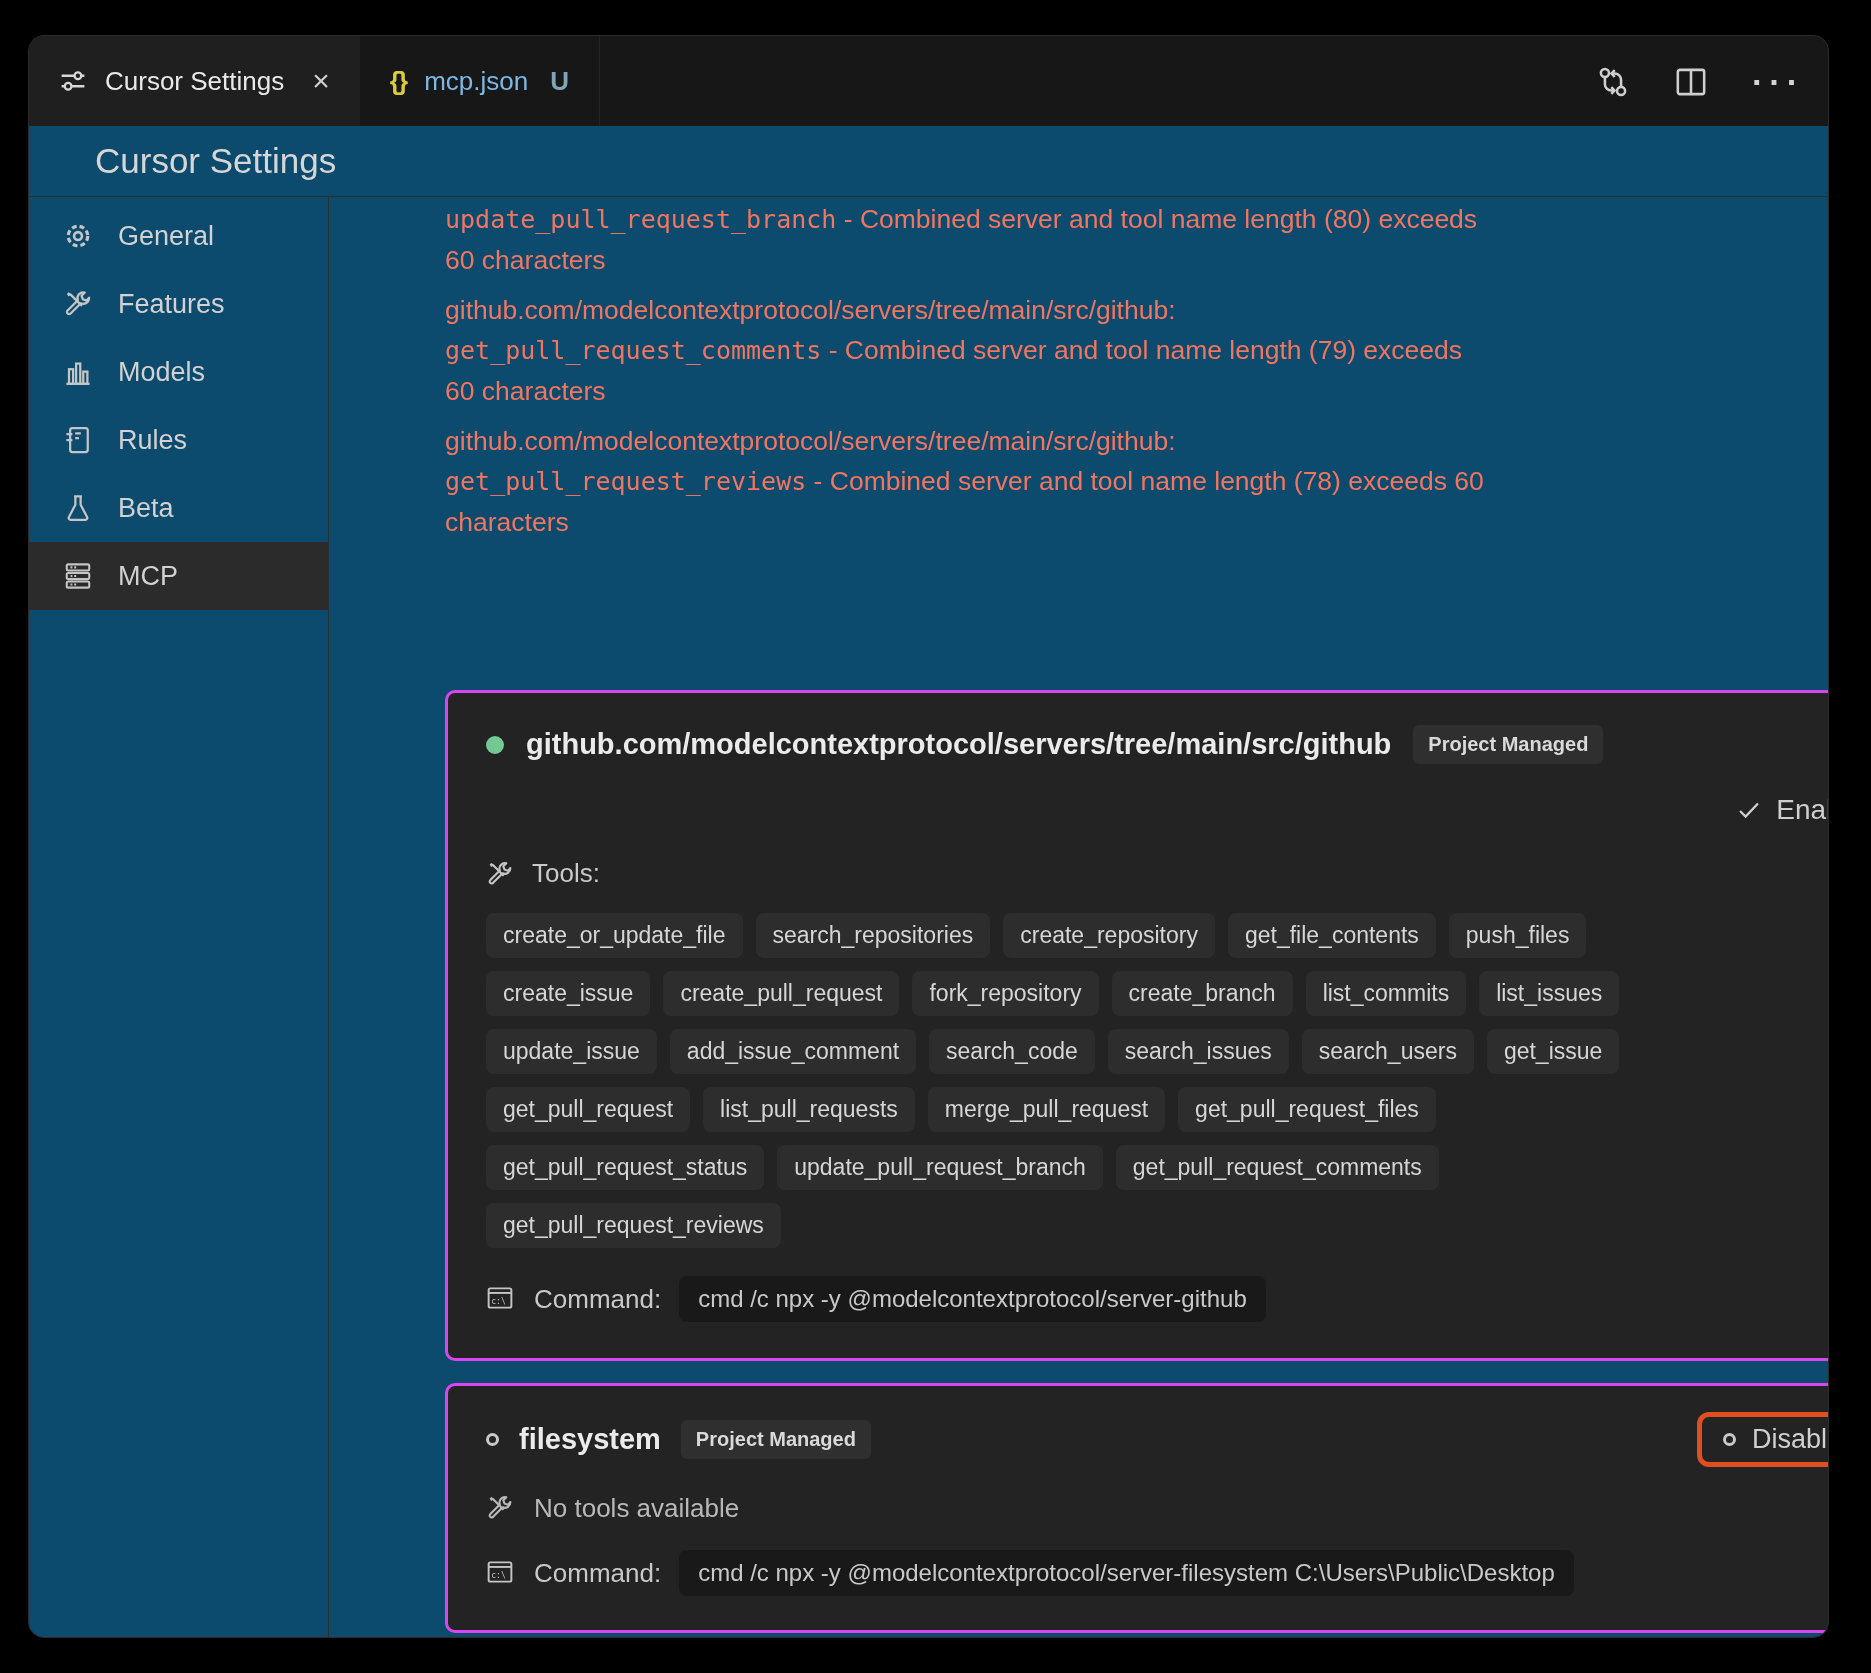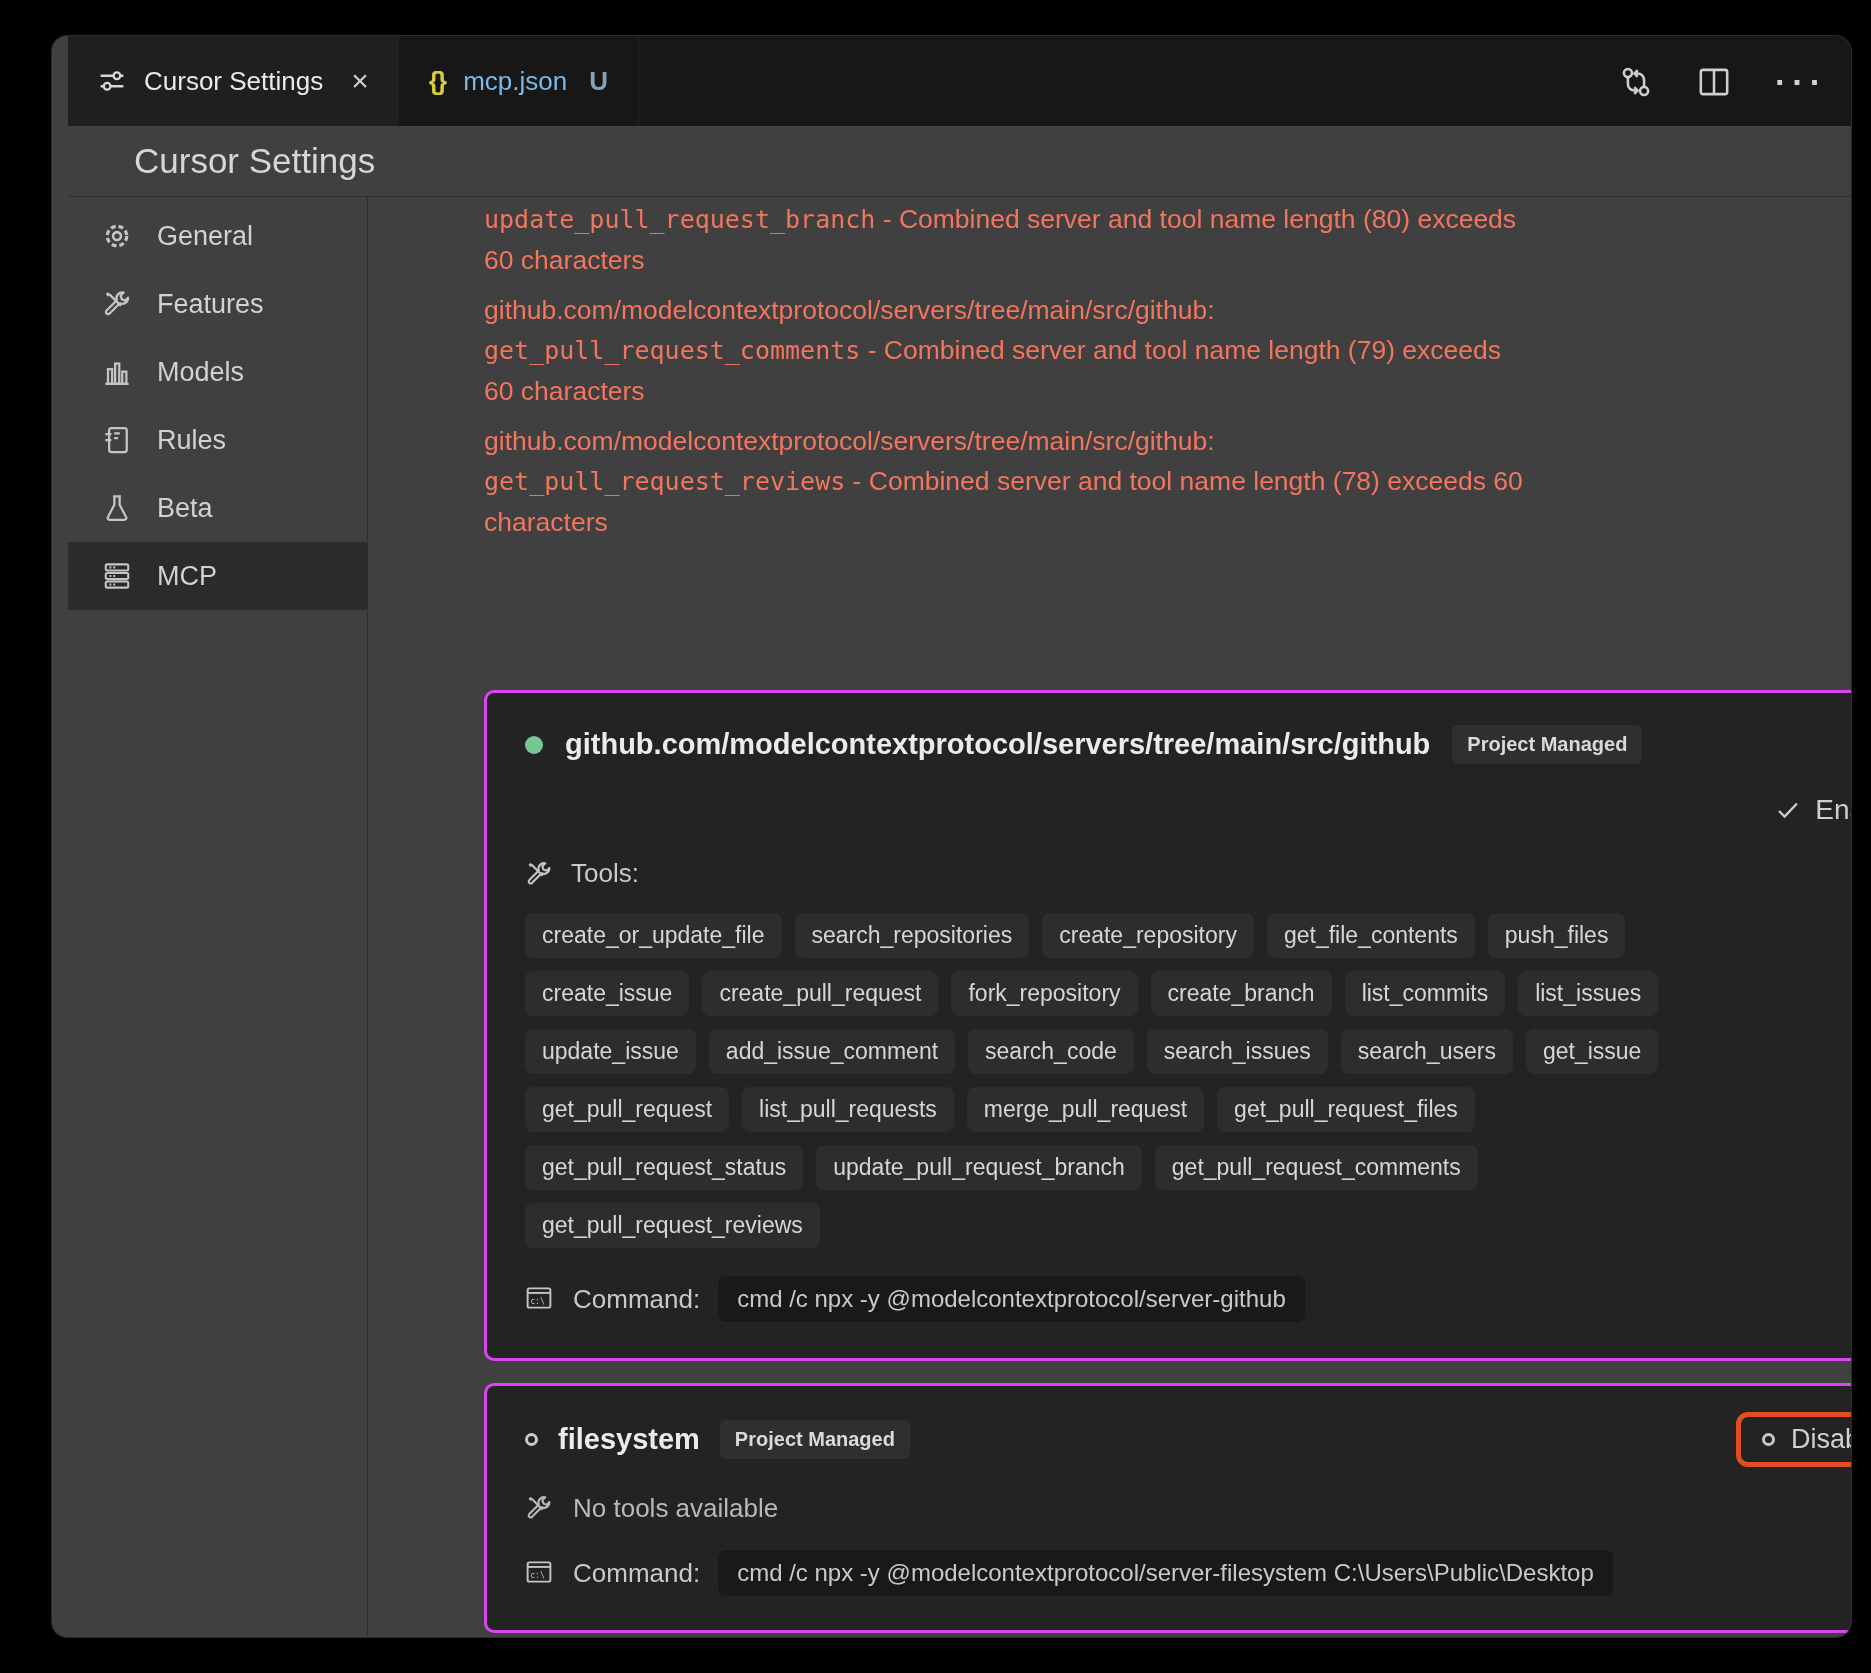--- a/index.html
+++ b/index.html
@@ -3,22 +3,22 @@
 <meta charset="utf-8">
 <style>
   * { box-sizing: border-box; }
   html,body { margin:0; padding:0; }
   body {
     width:1871px; height:1673px; background:#000;
     font-family:"Liberation Sans", sans-serif;
     position:relative; overflow:hidden;
   }
   .window {
-    position:absolute; left:51px; top:35px; width:1801px; height:1603px;
-    background:#404040; border:1px solid #2b2b2b; border-radius:16px; overflow:hidden;padding-left:16px;
+    position:absolute; left:28px; top:35px; width:1801px; height:1603px;
+    background:#0c4a6e; border:1px solid #2b2b2b; border-radius:16px; overflow:hidden;
   }
   
   .tabbar { height:90px; background:#171717; display:flex; align-items:stretch; }
   .tab { display:flex; align-items:center; gap:18px; padding:0 30px; font-size:26px; cursor:default; }
   .tab.active { background:#1f1f1f; color:#e9e9e9; border-radius:0; }
   .tab.inactive { background:#171717; border-right:1px solid #232323; }
   .tab .close { color:#cfcfcf; font-size:30px; margin-left:10px; line-height:1; }
   .braces { color:#d9cd3e; font-weight:700; font-size:26px; letter-spacing:-2px; }
   .fname { color:#7cb8e6; }
   .git-u { color:#84a3b4; font-weight:600; margin-left:4px; }

